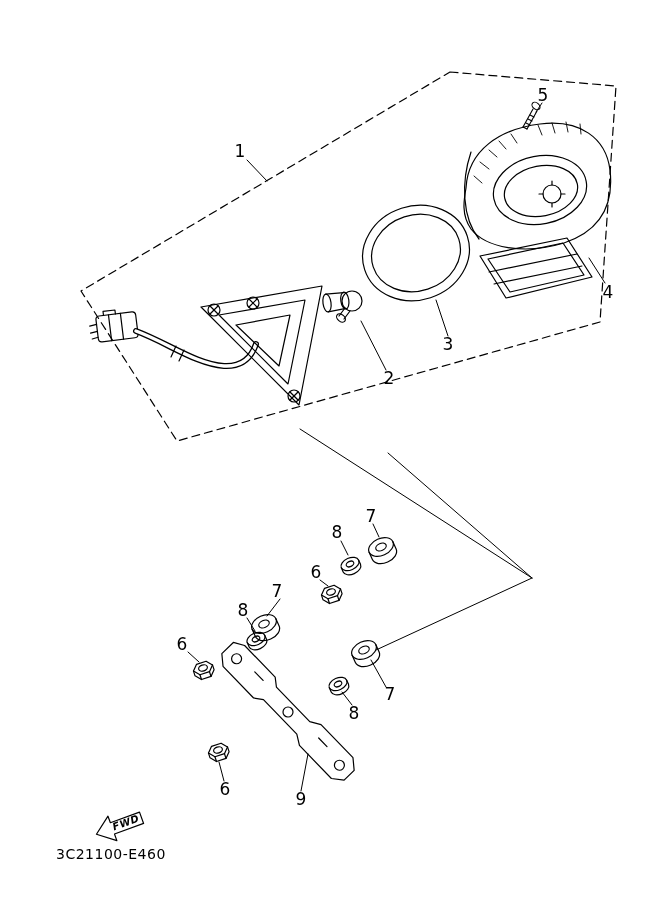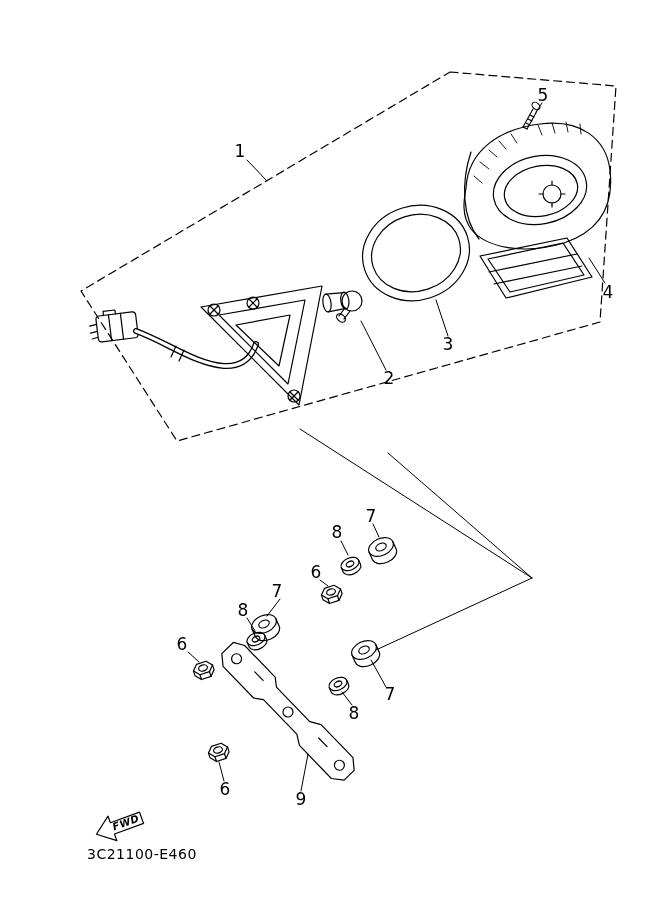--- a/index.html
+++ b/index.html
@@ -13,21 +13,21 @@
     font-family:"DejaVu Sans","Liberation Sans",sans-serif;
     font-size:17px;line-height:1;color:#000;user-select:none;
   }
   .fwd-label{
     position:absolute;left:126px;top:823px;
     transform:translate(-50%,-50%) rotate(-20deg);
     font-family:"DejaVu Sans","Liberation Sans",sans-serif;
     font-style:italic;font-weight:bold;font-size:10px;letter-spacing:.5px;line-height:1;
   }
   .part-code{
-    position:absolute;left:87px;top:846px;
+    position:absolute;left:56px;top:846px;
     font-family:"DejaVu Sans","Liberation Sans",sans-serif;
     font-size:14px;letter-spacing:.5px;line-height:1.2;
   }
 </style>
 </head>
 <body>
 
 <div class="stage">
 
   <svg width="661" height="913" viewBox="0 0 661 913">

